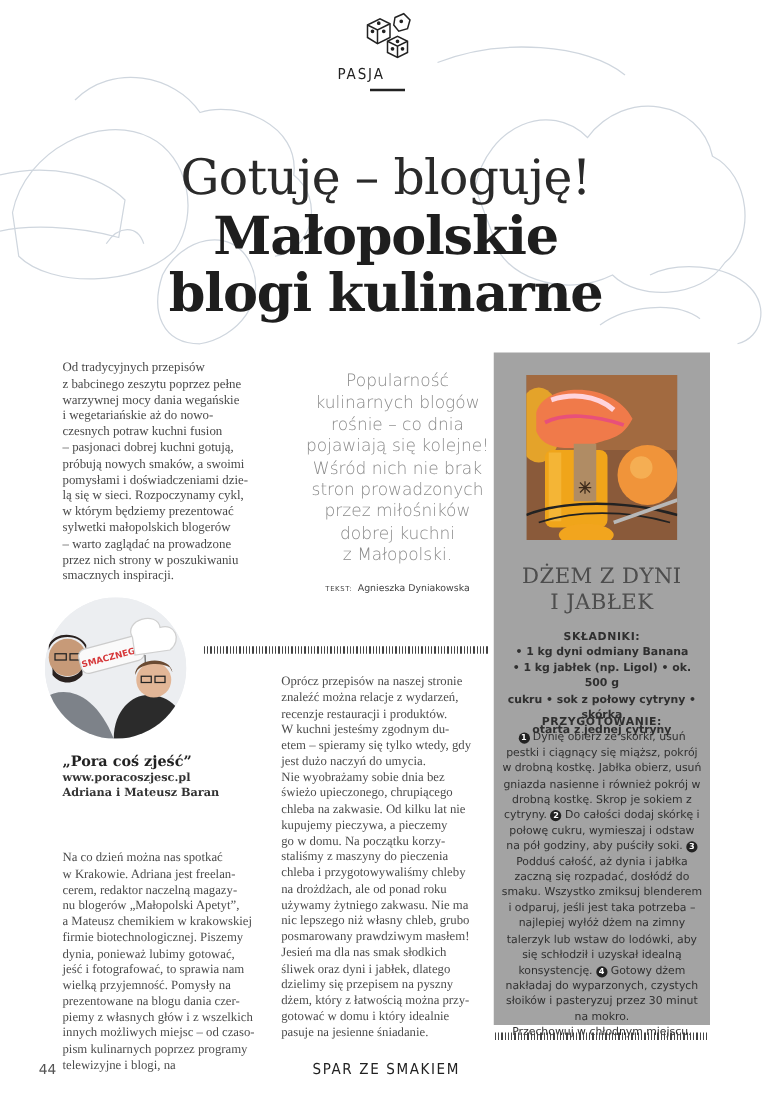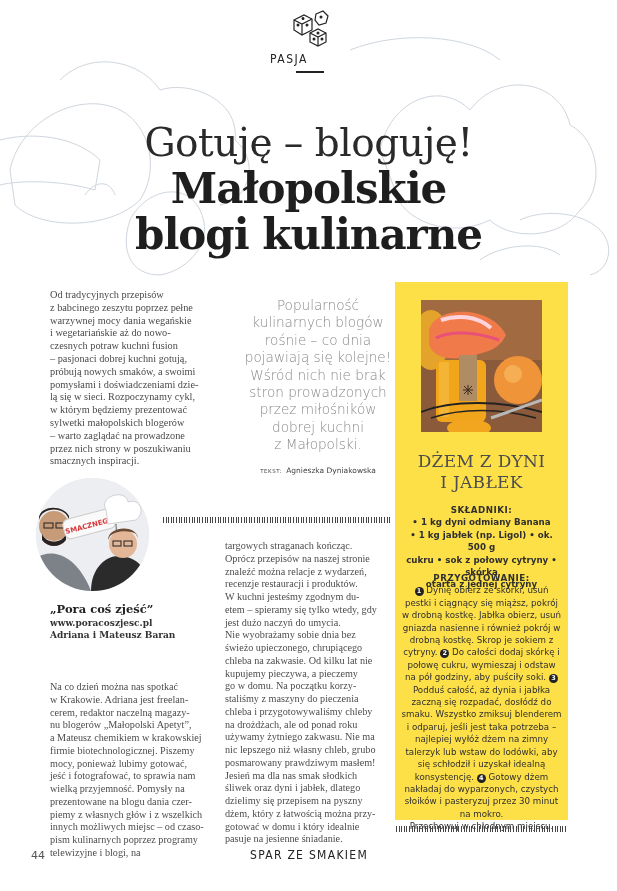--- a/index.html
+++ b/index.html
@@ -16,21 +16,21 @@
     .title-wrap { position: absolute; left: 0; top: 108px; width: 617px; text-align: center; margin-top: 12px; }
     .title-light { font-family: "DejaVu Serif", serif; font-weight: normal; font-size: 39px; color: #2a2a2a; letter-spacing: -0.5px; line-height: 46px; }
     .title-bold { font-family: "DejaVu Serif", serif; font-weight: bold; font-size: 42px; color: #1e1e1e; letter-spacing: -1px; line-height: 46px; }
 
     .intro { position: absolute; left: 50px; top: 289px; width: 180px; font-family: "Liberation Serif", serif; font-size: 10.3px; line-height: 12.8px; color: #4a4a4a; }
 
     .pull-quote { position: absolute; left: 240px; top: 297px; width: 156px; text-align: center; font-family: "DejaVu Sans", sans-serif; font-weight: 200; font-size: 13.6px; line-height: 17.4px; color: #8a8a8a; }
     .byline { position: absolute; left: 240px; top: 466px; width: 156px; text-align: center; font-family: "DejaVu Sans", sans-serif; font-size: 7.5px; color: #444; }
     .byline .tag { font-size: 5.5px; letter-spacing: 0.5px; margin-right: 2px; }
 
-    .recipe-panel { position: absolute; left: 395px; top: 282px; width: 173px; height: 538px; background: #fde047; padding-left: 20px; }
+    .recipe-panel { position: absolute; left: 395px; top: 282px; width: 173px; height: 538px; background: #a3a3a3; padding-left: 20px; }
     .recipe-photo { position: absolute; left: 26px; top: 18px; width: 121px; height: 132px; overflow: hidden; }
     .recipe-title { position: absolute; left: 0; top: 169px; width: 173px; text-align: center; font-family: "DejaVu Serif", serif; font-size: 17px; line-height: 21px; color: #4d4d4d; letter-spacing: 0.3px; }
     .recipe-block { position: absolute; left: 6px; width: 161px; text-align: center; font-family: "DejaVu Sans", sans-serif; font-size: 8.7px; line-height: 12.4px; color: #2f2f2f; }
     .recipe-block .head { font-weight: bold; letter-spacing: 0.5px; }
     .ingredients { top: 222px; font-weight: bold; }
     .ingredients .head { font-weight: bold; }
     .prep { top: 290px; }
     .num { display: inline-block; width: 9px; height: 9px; border-radius: 50%; background: #222; color: #fff; font-size: 6.5px; line-height: 9px; text-align: center; font-weight: bold; vertical-align: 0px; }
 
     .dash-bar { position: absolute; height: 6px; background-image: repeating-linear-gradient(90deg, #444 0, #444 1px, transparent 1px, transparent 2.6px); }
@@ -201,32 +201,31 @@
 <div class="blog-url">www.poracoszjesc.pl</div>
 <div class="blog-authors">Adriana i Mateusz Baran</div>
 
 <div class="body-col col1">
   <div>Na co dzień można nas spotkać</div>
   <div>w Krakowie. Adriana jest freelan-</div>
   <div>cerem, redaktor naczelną magazy-</div>
   <div>nu blogerów „Małopolski Apetyt”,</div>
   <div>a Mateusz chemikiem w krakowskiej</div>
   <div>firmie biotechnologicznej. Piszemy</div>
-  <div>mocy, ponieważ lubimy gotować,</div>
+  <div>dynia, ponieważ lubimy gotować,</div>
   <div>jeść i fotografować, to sprawia nam</div>
   <div>wielką przyjemność. Pomysły na</div>
   <div>prezentowane na blogu dania czer-</div>
   <div>piemy z własnych głów i z wszelkich</div>
   <div>innych możliwych miejsc – od czaso-</div>
   <div>pism kulinarnych poprzez programy</div>
   <div>telewizyjne i blogi, na</div>
 </div>
 
 <div class="body-col col2">
-  <div>targowych straganach kończąc.</div>
   <div>Oprócz przepisów na naszej stronie</div>
   <div>znaleźć można relacje z wydarzeń,</div>
   <div>recenzje restauracji i produktów.</div>
   <div>W kuchni jesteśmy zgodnym du-</div>
   <div>etem – spieramy się tylko wtedy, gdy</div>
   <div>jest dużo naczyń do umycia.</div>
   <div>Nie wyobrażamy sobie dnia bez</div>
   <div>świeżo upieczonego, chrupiącego</div>
   <div>chleba na zakwasie. Od kilku lat nie</div>
   <div>kupujemy pieczywa, a pieczemy</div>

